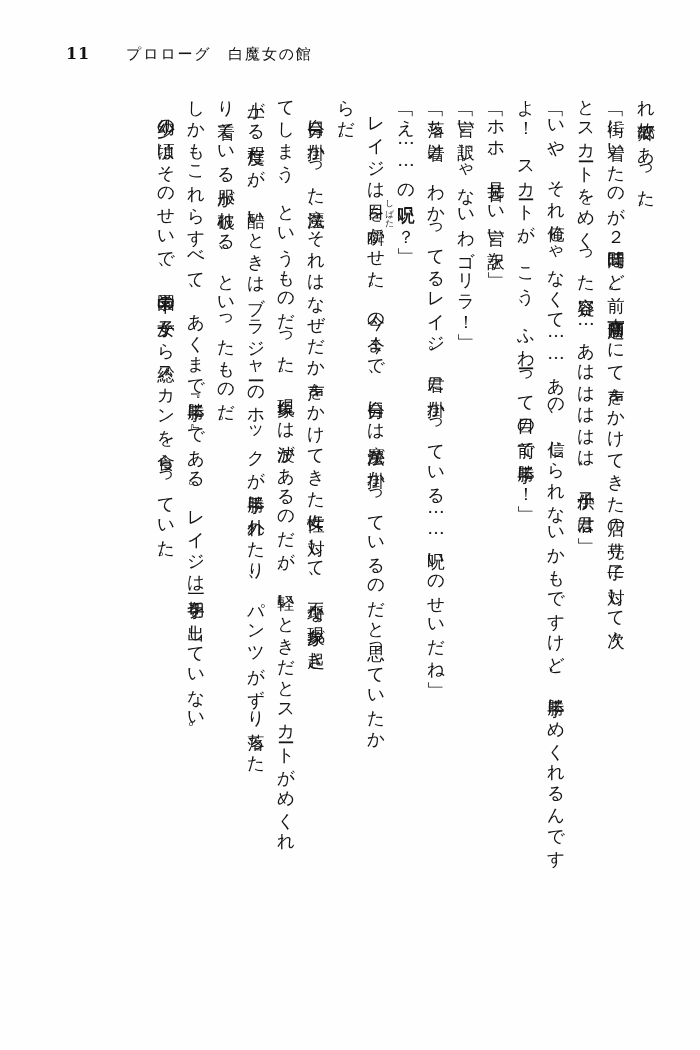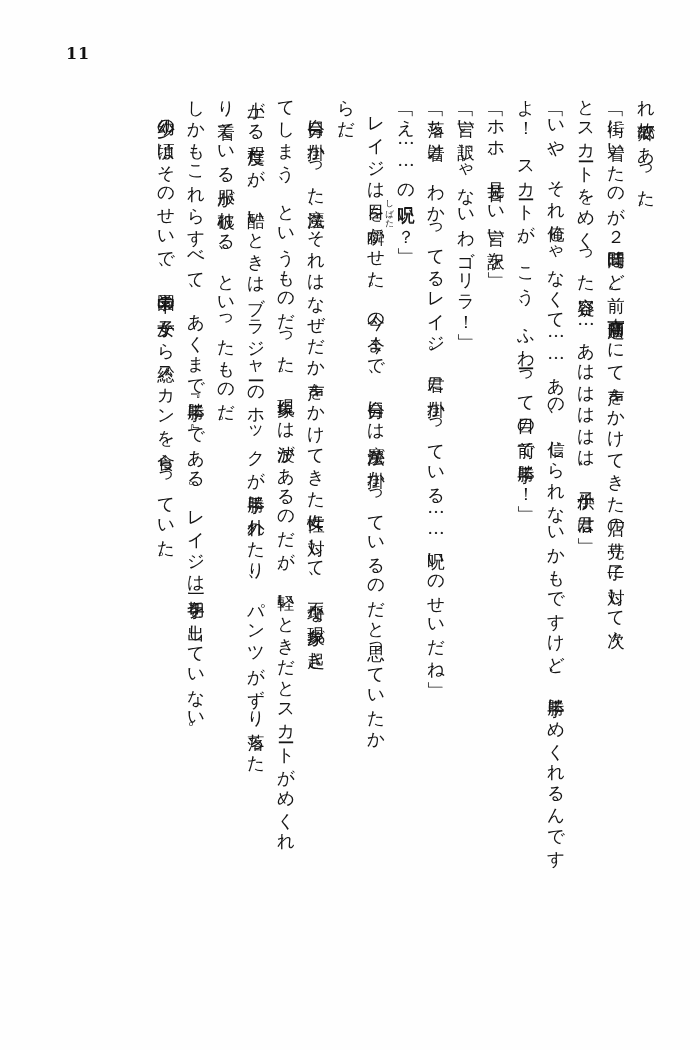--- a/index.html
+++ b/index.html
@@ -89,20 +89,21 @@
     white-space: pre;
   }
 </style>
 </head>
 <body>
 
 <div class="page">
 
   <div class="header">
     <span class="folio">11</span>
+    <span class="running-title">プロローグ　白魔女の館</span>
   </div>
 
   <div class="body-area" id="body-area">
       <div class="vline">れ故郷であった。</div>
       <div class="vline indent">「街に着いたのが２時間ほど前。南商店通りにて声をかけてきた店の売り子に対して次々</div>
       <div class="vline">とスカートをめくった容疑……あははははは、子供か君は」</div>
       <div class="vline indent">「いや、それ俺じゃなくて……あの、信じられないかもですけど、勝手にめくれるんです</div>
       <div class="vline">よ！　スカートが、こう、ふわーって目の前で勝手に！」</div>
       <div class="vline indent">「ホホ、見苦しい言い訳を」</div>
       <div class="vline indent">「言い訳じゃないわゴリラ！」</div>

